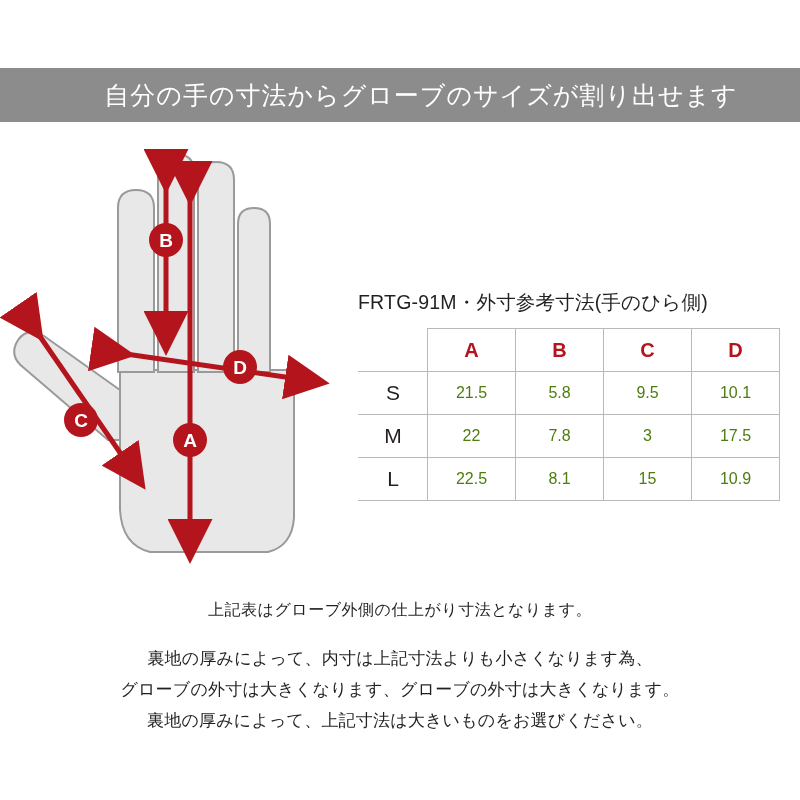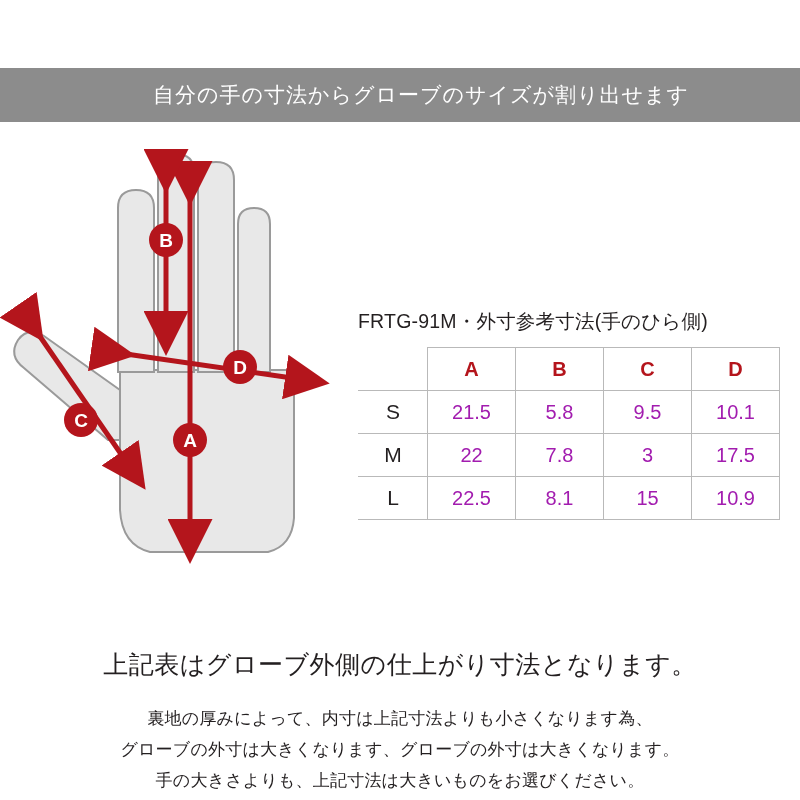--- a/index.html
+++ b/index.html
@@ -27,21 +27,21 @@
     top: 68px;
     width: 800px;
     height: 54px;
     background: #8c8c8c;
     display: flex;
     align-items: center;
     justify-content: center;
   }
   .banner-text {
     color: #ffffff;
-    font-size: 21px;
+    font-size: 25px;
     letter-spacing: 1px;
     font-weight: 500;
     white-space: nowrap;
     margin-left: 42px;
   }
 
   
   .hand-area {
     position: absolute;
     left: 0;
@@ -52,44 +52,44 @@
   .hand-svg {
     position: absolute;
     left: 0;
     top: 0;
   }
 
   
   .table-block {
     position: absolute;
     left: 352px;
-    top: 308px;
+    top: 289px;
     width: 440px;
   }
   .table-title {
     font-size: 19.5px;
     color: #231f20;
     text-align: left;
     margin: 0 0 12px 6px;
     white-space: nowrap;
     letter-spacing: 0.2px;
   }
   table.size-table {
     border-collapse: collapse;
     width: 422px;
     margin-left: 6px;
     table-layout: fixed;
   }
   table.size-table td, table.size-table th {
     border: 1px solid #b9b9b9;
     height: 42px;
     text-align: center;
-    font-size: 20px;
+    font-size: 16px;
     font-weight: normal;
-    color: #a21caf;
+    color: #4d7c0f;
     padding: 0;
   }
   table.size-table thead th {
     color: #b4151c;
     font-weight: bold;
     font-size: 20px;
   }
   table.size-table thead th.corner {
     border-top: 1px solid #ffffff;
     border-left: 1px solid #ffffff;
@@ -104,25 +104,24 @@
 
   
   .footer {
     position: absolute;
     left: 0;
     top: 600px;
     width: 800px;
     text-align: center;
   }
   .footer-lead {
-    font-size: 25px;
+    font-size: 16px;
     letter-spacing: 0.5px;
     margin-bottom: 22px;
     color: #231f20;
-    margin-top: 48px;
   }
   .footer-line {
     font-size: 17px;
     line-height: 31px;
     color: #231f20;
     letter-spacing: 0.2px;
   }
 </style>
 </head>
 <body>
@@ -217,16 +216,16 @@
           <td>10.9</td>
         </tr>
       </tbody>
     </table>
   </div>
 
   <div class="footer">
     <div class="footer-lead">上記表はグローブ外側の仕上がり寸法となります。</div>
     <div class="footer-line">裏地の厚みによって、内寸は上記寸法よりも小さくなります為、</div>
     <div class="footer-line">グローブの外寸は大きくなります、グローブの外寸は大きくなります。</div>
-    <div class="footer-line">手の大きさよりも、上記寸法は大きいものをお選びください。</div>
+    <div class="footer-line">裏地の厚みによって、上記寸法は大きいものをお選びください。</div>
   </div>
 
 </div>
 
 </body></html>

